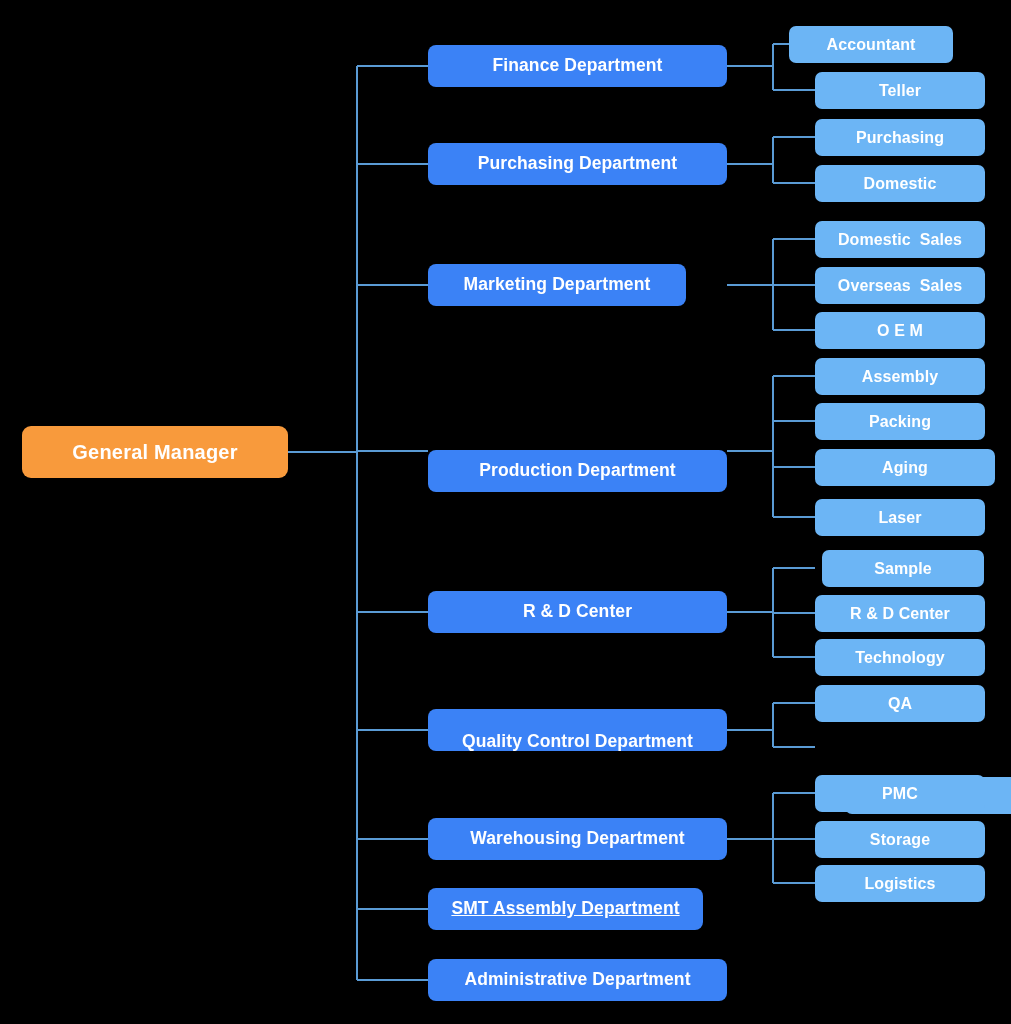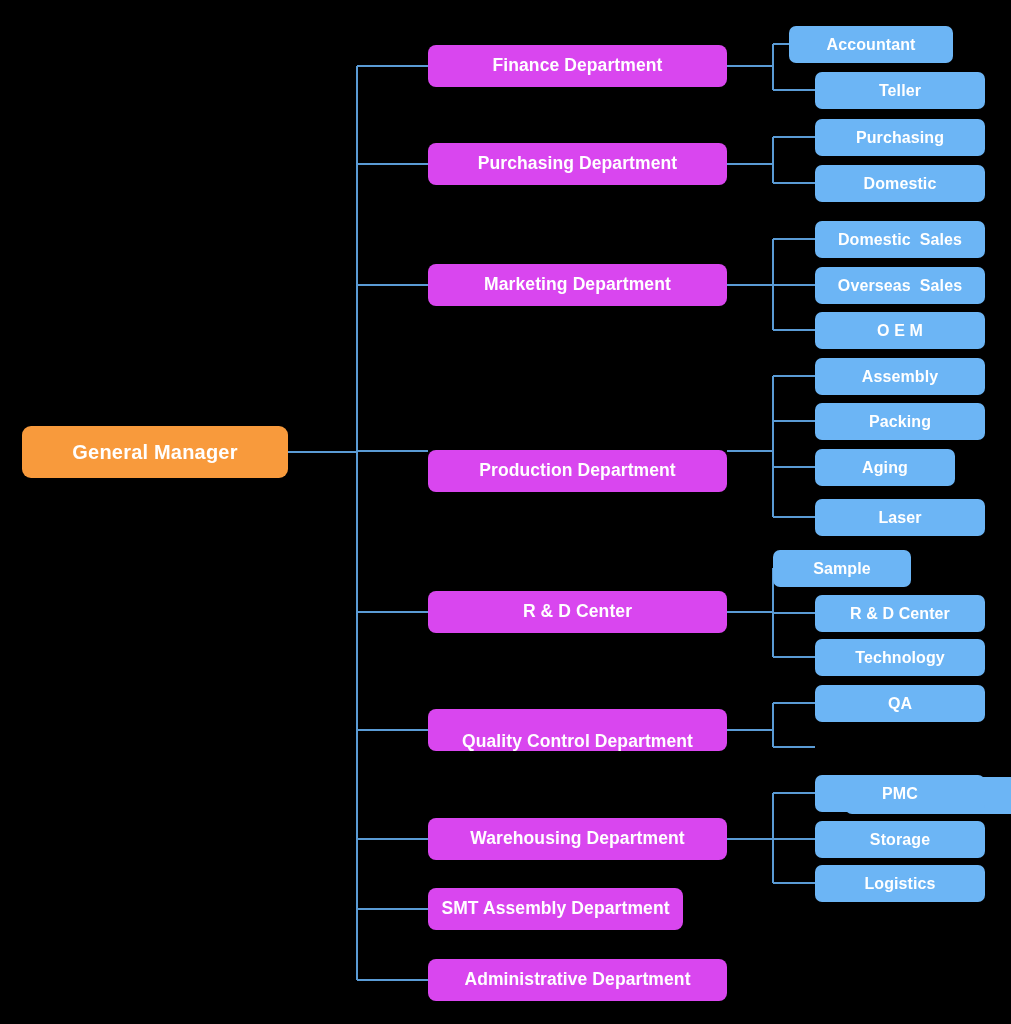--- a/index.html
+++ b/index.html
@@ -37,21 +37,21 @@
     line-height: 1.1;
   }
   .node-root {
     border-radius: 9px;
     background: #f89a3c;
     font-size: 20px;
     letter-spacing: 0.2px;
   }
   .node-l2 {
     border-radius: 8px;
-    background: #d946ef;
+    background: #3b82f6;
     font-size: 17.5px;
     letter-spacing: 0.1px;
   }
   .node-l3 {
     border-radius: 7px;
     background: #6cb5f5;
     font-size: 16px;
     letter-spacing: 0.1px;
   }
 </style>
@@ -108,37 +108,37 @@
     </svg>
 
   <div id="node-layer">
       <div class="node node-root" style="left: 22px; top: 426px; width: 266px; height: 52px;"><span>General Manager</span></div>
       <div class="node node-l2" style="left: 428px; top: 45px; width: 299px; height: 42px;"><span>Finance Department</span></div>
       <div class="node node-l3" style="left: 789px; top: 26px; width: 164px; height: 37px;"><span>Accountant</span></div>
       <div class="node node-l3" style="left: 815px; top: 72px; width: 170px; height: 37px;"><span>Teller</span></div>
       <div class="node node-l2" style="left: 428px; top: 143px; width: 299px; height: 42px;"><span>Purchasing Department</span></div>
       <div class="node node-l3" style="left: 815px; top: 119px; width: 170px; height: 37px;"><span>Purchasing</span></div>
       <div class="node node-l3" style="left: 815px; top: 165px; width: 170px; height: 37px;"><span>Domestic</span></div>
-      <div class="node node-l2" style="left: 428px; top: 264px; width: 299px; height: 42px;"><span>Marketing Department</span></div>
+      <div class="node node-l2" style="left: 428px; top: 264px; width: 258px; height: 42px;"><span>Marketing Department</span></div>
       <div class="node node-l3" style="left: 815px; top: 221px; width: 170px; height: 37px;"><span>Domestic  Sales</span></div>
       <div class="node node-l3" style="left: 815px; top: 267px; width: 170px; height: 37px;"><span>Overseas  Sales</span></div>
       <div class="node node-l3" style="left: 815px; top: 312px; width: 170px; height: 37px;"><span>O E M</span></div>
       <div class="node node-l2" style="left: 428px; top: 450px; width: 299px; height: 42px;"><span>Production Department</span></div>
       <div class="node node-l3" style="left: 815px; top: 358px; width: 170px; height: 37px;"><span>Assembly</span></div>
       <div class="node node-l3" style="left: 815px; top: 403px; width: 170px; height: 37px;"><span>Packing</span></div>
-      <div class="node node-l3" style="left: 815px; top: 449px; width: 140px; height: 37px;"><span>Aging</span></div>
+      <div class="node node-l3" style="left: 815px; top: 449px; width: 180px; height: 37px;"><span>Aging</span></div>
       <div class="node node-l3" style="left: 815px; top: 499px; width: 170px; height: 37px;"><span>Laser</span></div>
       <div class="node node-l2" style="left: 428px; top: 591px; width: 299px; height: 42px;"><span>R &amp; D Center</span></div>
-      <div class="node node-l3" style="left: 773px; top: 550px; width: 138px; height: 37px;"><span>Sample</span></div>
+      <div class="node node-l3" style="left: 822px; top: 550px; width: 162px; height: 37px;"><span>Sample</span></div>
       <div class="node node-l3" style="left: 815px; top: 595px; width: 170px; height: 37px;"><span>R &amp; D Center</span></div>
       <div class="node node-l3" style="left: 815px; top: 639px; width: 170px; height: 37px;"><span>Technology</span></div>
       <div class="node node-l2" style="left: 428px; top: 709px; width: 299px; height: 42px; align-items: flex-end;"><span>Quality Control Department</span></div>
       <div class="node node-l3" style="left: 815px; top: 685px; width: 170px; height: 37px;"><span>QA</span></div>
       <div class="node node-l3" style="left: 845px; top: 729px; width: 196px; height: 37px; margin-top: 48px;"><span>QC</span></div>
       <div class="node node-l2" style="left: 428px; top: 818px; width: 299px; height: 42px;"><span>Warehousing Department</span></div>
       <div class="node node-l3" style="left: 815px; top: 775px; width: 170px; height: 37px;"><span>PMC</span></div>
       <div class="node node-l3" style="left: 815px; top: 821px; width: 170px; height: 37px;"><span>Storage</span></div>
       <div class="node node-l3" style="left: 815px; top: 865px; width: 170px; height: 37px;"><span>Logistics</span></div>
-      <div class="node node-l2" style="left: 428px; top: 888px; width: 255px; height: 42px;"><span>SMT Assembly Department</span></div>
+      <div class="node node-l2" style="left: 428px; top: 888px; width: 275px; height: 42px; text-decoration: underline;"><span>SMT Assembly Department</span></div>
       <div class="node node-l2" style="left: 428px; top: 959px; width: 299px; height: 42px;"><span>Administrative Department</span></div>
     </div>
 
 </div>
 
 </body></html>

